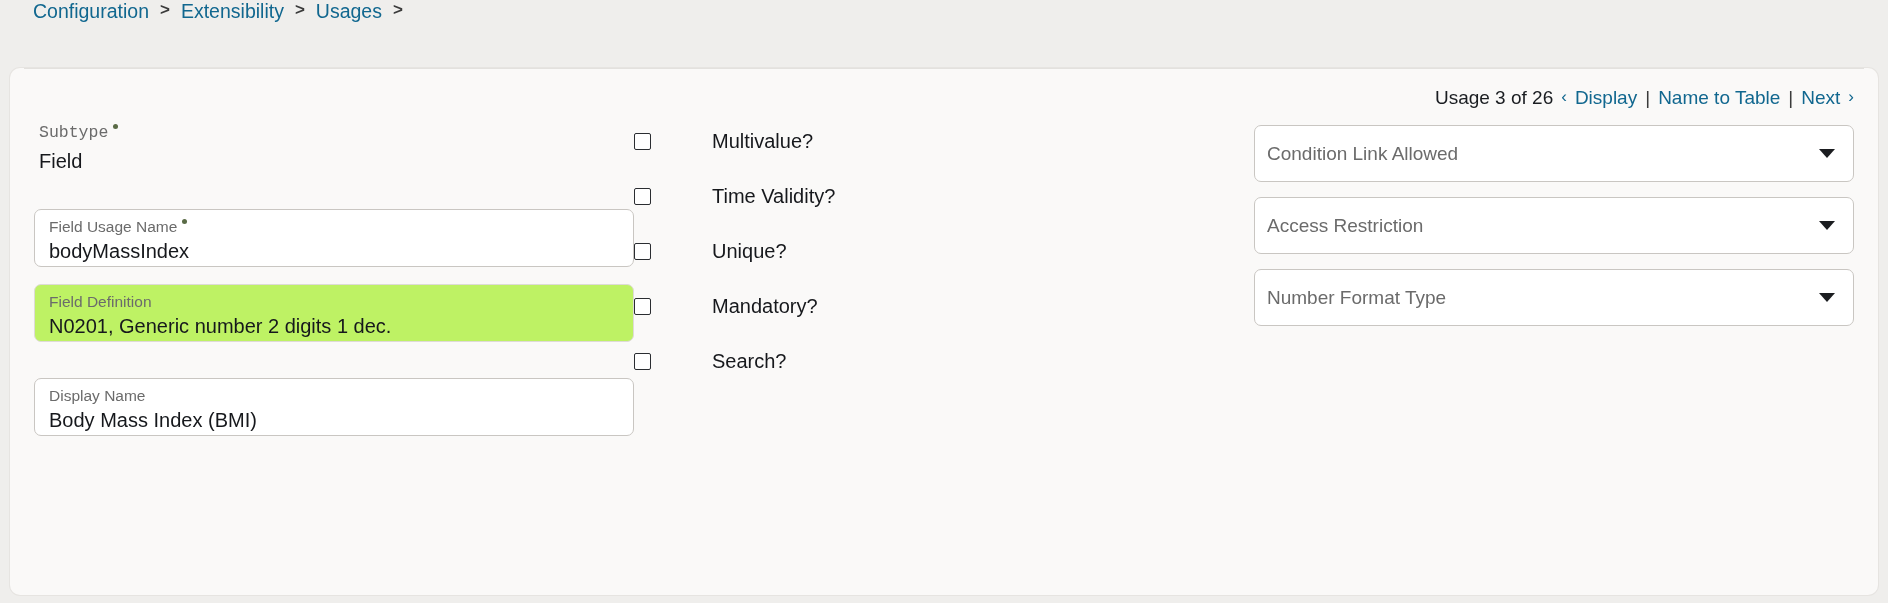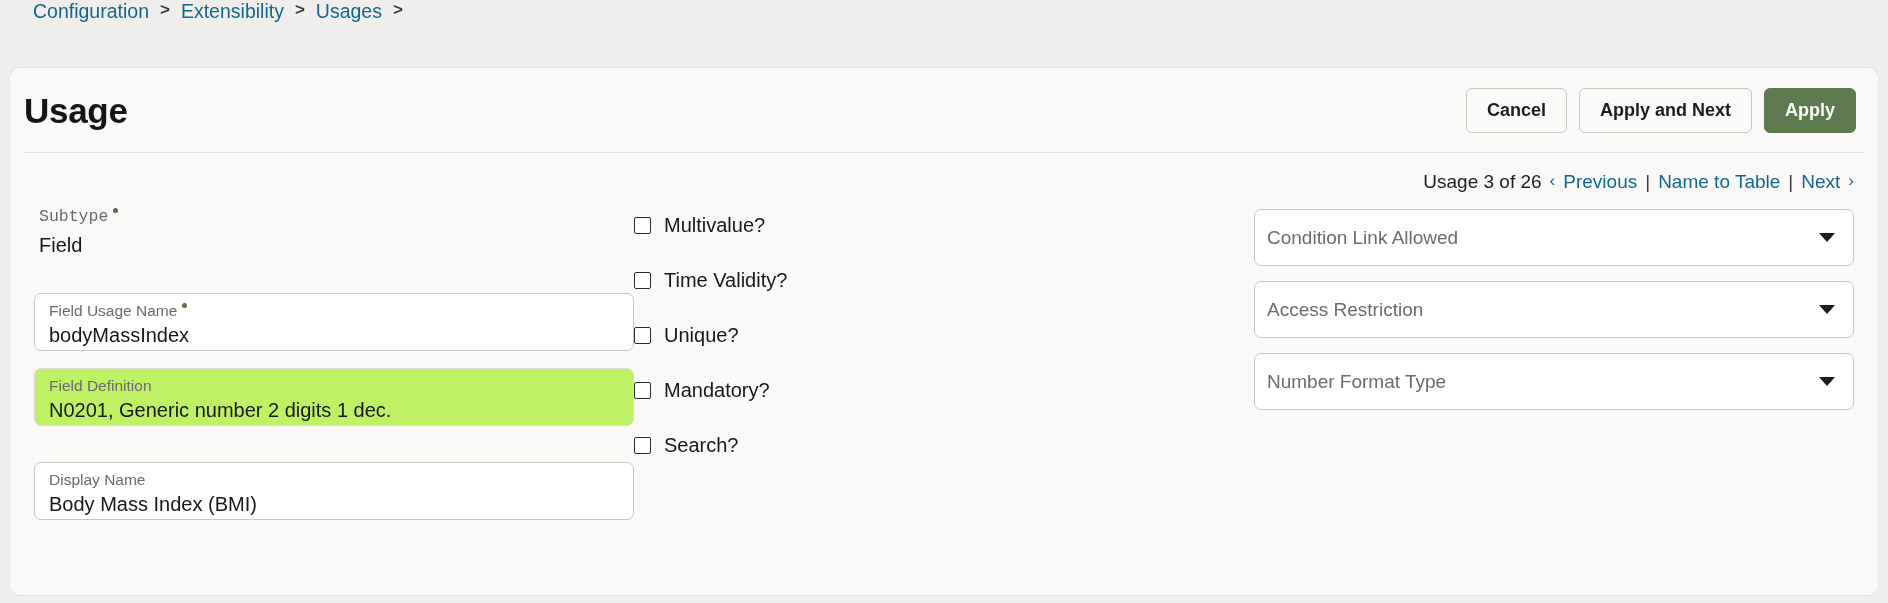--- a/index.html
+++ b/index.html
@@ -197,20 +197,21 @@
     border: 1.8px solid #2a2d31;
     border-radius: 2px;
     background: #ffffff;
     flex: 0 0 17px;
     box-sizing: border-box;
   }
   .check-label {
     font-size: 20px;
     color: #16181c;
     line-height: 1;
+    margin-left: 48px;
   }
 
   
   .select-box {
     border: 1px solid #c9c6c2;
     border-radius: 7px;
     background: #ffffff;
     height: 57px;
     display: flex;
     align-items: center;
@@ -240,35 +241,27 @@
   <span class="crumb-link">Configuration</span>
   <span class="crumb-sep">&gt;</span>
   <span class="crumb-link">Extensibility</span>
   <span class="crumb-sep">&gt;</span>
   <span class="crumb-link">Usages</span>
   <span class="crumb-sep">&gt;</span>
 </nav>
 
 <main class="card">
 
-  <header class="card-header">
-    <h1 class="page-title">Usage</h1>
-    <div class="header-actions">
-      <button class="btn btn-secondary">Cancel</button>
-      <button class="btn btn-secondary">Apply and Next</button>
-      <button class="btn btn-primary">Apply</button>
-    </div>
-  </header>
 
   <div class="divider"></div>
 
   <div class="record-nav">
     <span class="counter">Usage 3 of 26</span>
     <span class="nav-arrow">‹</span>
-    <span class="nav-link">Previous</span>
+    <span class="nav-link">Display</span>
     <span class="nav-pipe">|</span>
     <span class="nav-link">Name to Table</span>
     <span class="nav-pipe">|</span>
     <span class="nav-link">Next</span>
     <span class="nav-arrow">›</span>
   </div>
 
   <div class="form-body">
 
     <div class="col-left">

